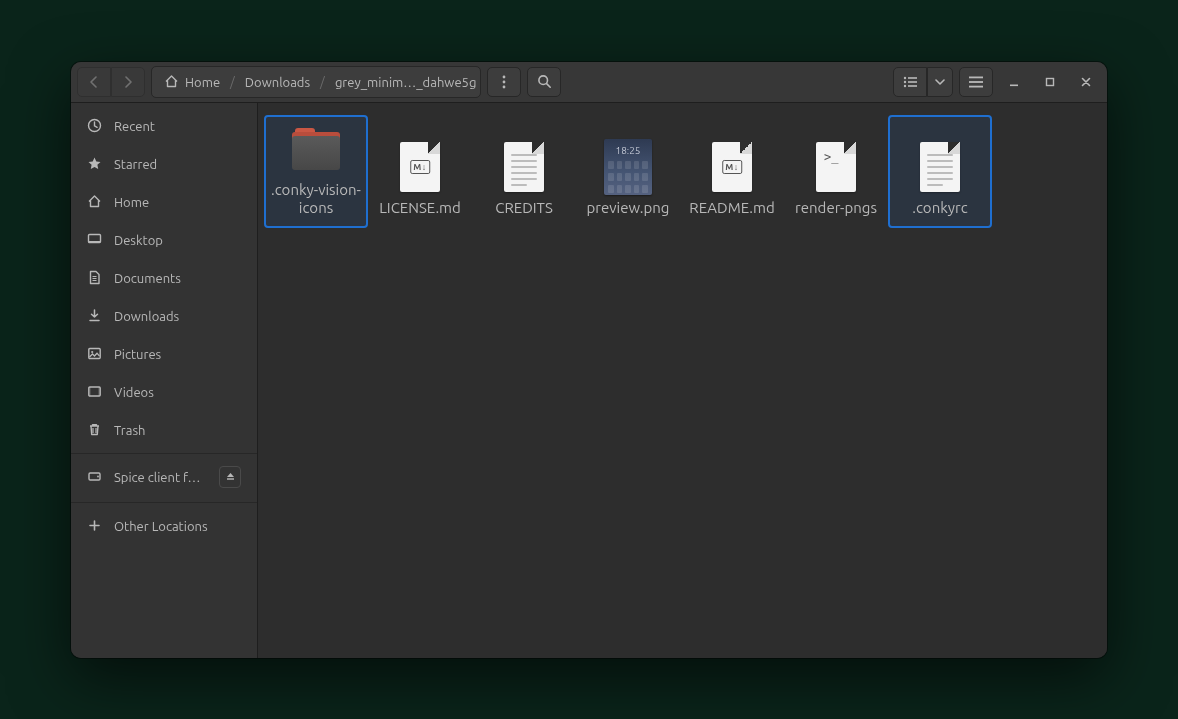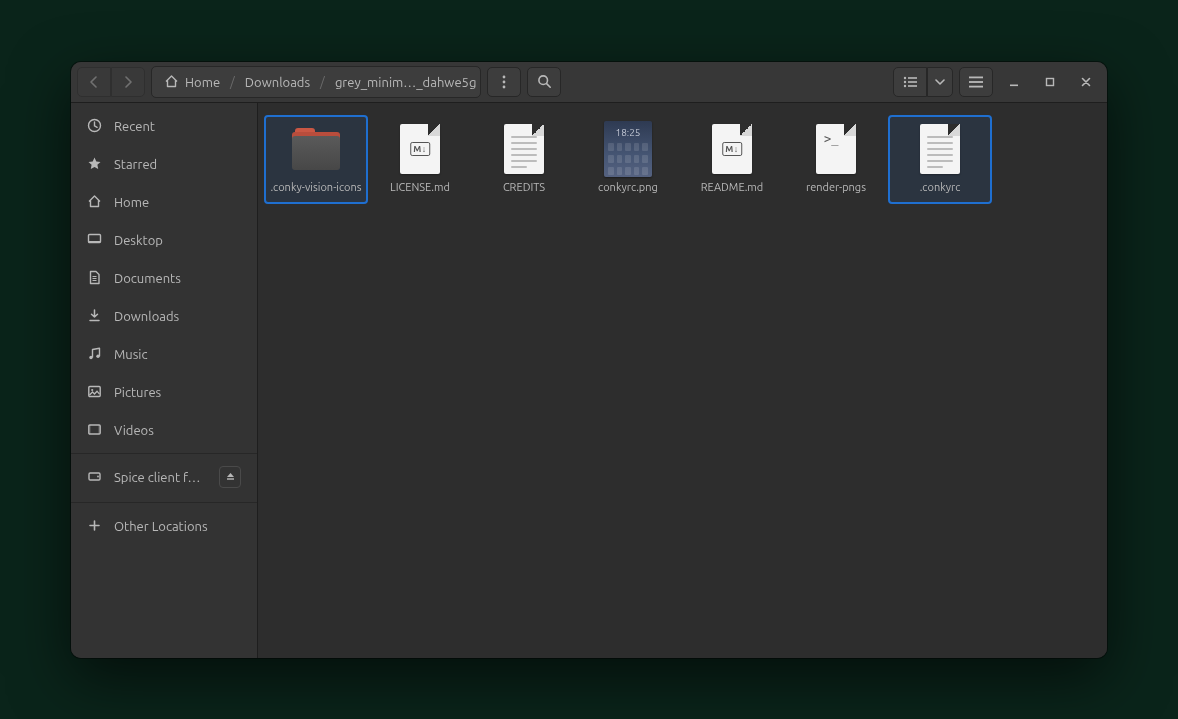--- a/index.html
+++ b/index.html
@@ -116,21 +116,21 @@
     width:100px;
     display:flex;flex-direction:column;align-items:center;gap:6px;
     padding:6px 0 8px;
     border:2px solid transparent;border-radius:4px;
     cursor:pointer;
     justify-content:flex-end;
   }
   .file.selected{border-color:var(--selection);background:rgba(31,111,208,.12);}
   .file .icon{width:52px;height:52px;display:flex;align-items:center;justify-content:center;}
   .file .name{
-    text-align:center;font-size:11px;line-height:1.25;
+    text-align:center;font-size:15px;line-height:1.25;
     color:var(--text-secondary);max-width:96px;
     word-break:break-word;
   }
   
   .folder-icon{width:48px;height:42px;position:relative;}
   .folder-tab{position:absolute;top:0;left:3px;width:20px;height:10px;border-radius:3px 3px 0 0;background:var(--folder-top);}
   .folder-lip{position:absolute;top:4px;left:0;width:48px;height:8px;border-radius:3px 3px 0 0;background:#b94d3c;}
   .folder-body{position:absolute;top:8px;left:0;width:48px;height:34px;border-radius:3px;background:linear-gradient(#5a5a5a,#474747);}
   
   .paper{width:40px;height:50px;background:var(--paper);border-radius:2px;position:relative;box-shadow:0 1px 2px rgba(0,0,0,.3);}
@@ -293,46 +293,45 @@
             <svg width="15" height="15" viewBox="0 0 15 15">
               <path d="M7.5 2v7M4.5 6.2 7.5 9l3-2.8" fill="none" stroke="currentColor" stroke-width="1.5" stroke-linecap="round" stroke-linejoin="round"></path>
               <path d="M3 12.5h9" stroke="currentColor" stroke-width="1.5" stroke-linecap="round"></path>
             </svg>
           </span>
           <span class="lbl">Downloads</span>
         </div>
         <div class="side-item">
           <span>
             <svg width="15" height="15" viewBox="0 0 15 15">
-              <path d="M5.5 11.5V3.5l7-1.2v8" fill="none" stroke="currentColor" stroke-width="1.4" stroke-linejoin="round"></path>
-              <circle cx="4" cy="11.5" r="1.7" fill="currentColor"></circle>
-              <circle cx="11" cy="10.3" r="1.7" fill="currentColor"></circle>
-            </svg>
-          </span>
-          <span class="lbl">Music</span>
-        </div>
-        <div class="side-item">
-          <span>
-            <svg width="15" height="15" viewBox="0 0 15 15">
               <rect x="1.8" y="2.5" width="11.4" height="10" rx="1" fill="none" stroke="currentColor" stroke-width="1.4"></rect>
               <circle cx="5.2" cy="6" r="1.1" fill="currentColor"></circle>
               <path d="M2.5 11l3-3 2 2 2.5-2.8 2.5 3" fill="none" stroke="currentColor" stroke-width="1.3"></path>
             </svg>
           </span>
           <span class="lbl">Pictures</span>
         </div>
         <div class="side-item">
           <span>
             <svg width="15" height="15" viewBox="0 0 15 15">
               <rect x="1.8" y="3" width="11.4" height="9" rx="1" fill="none" stroke="currentColor" stroke-width="1.4"></rect>
               <rect x="1.8" y="3" width="2" height="9" fill="currentColor" opacity=".25"></rect>
               <rect x="11.2" y="3" width="2" height="9" fill="currentColor" opacity=".25"></rect>
             </svg>
           </span>
           <span class="lbl">Videos</span>
+        </div>
+        <div class="side-item">
+          <span>
+            <svg width="15" height="15" viewBox="0 0 15 15">
+              <path d="M3 4h9M5.5 4V2.8h4V4M4 4l.7 8.5h5.6L11 4" fill="none" stroke="currentColor" stroke-width="1.4" stroke-linejoin="round"></path>
+              <path d="M6 6v5M9 6v5" stroke="currentColor" stroke-width="1.2"></path>
+            </svg>
+          </span>
+          <span class="lbl">Trash</span>
         </div>
         <div class="side-item divider-before">
           <span>
             <svg width="15" height="15" viewBox="0 0 15 15">
               <rect x="2" y="4" width="11" height="7" rx="1.2" fill="none" stroke="currentColor" stroke-width="1.4"></rect>
               <circle cx="11" cy="7.5" r=".9" fill="currentColor"></circle>
             </svg>
           </span>
           <span class="lbl">Spice client f…</span>
           <span class="eject">
@@ -405,21 +404,21 @@
               </div>
               <div class="row" style="top:46px">
                 <span></span>
                 <span></span>
                 <span></span>
                 <span></span>
                 <span></span>
               </div>
             </div>
           </div>
-          <div class="name">conkyrc.png</div>
+          <div class="name">preview.png</div>
         </div>
         <div class="file">
           <div class="icon">
             <div class="paper">
               <span class="md-badge">M↓</span>
             </div>
           </div>
           <div class="name">README.md</div>
         </div>
         <div class="file">

